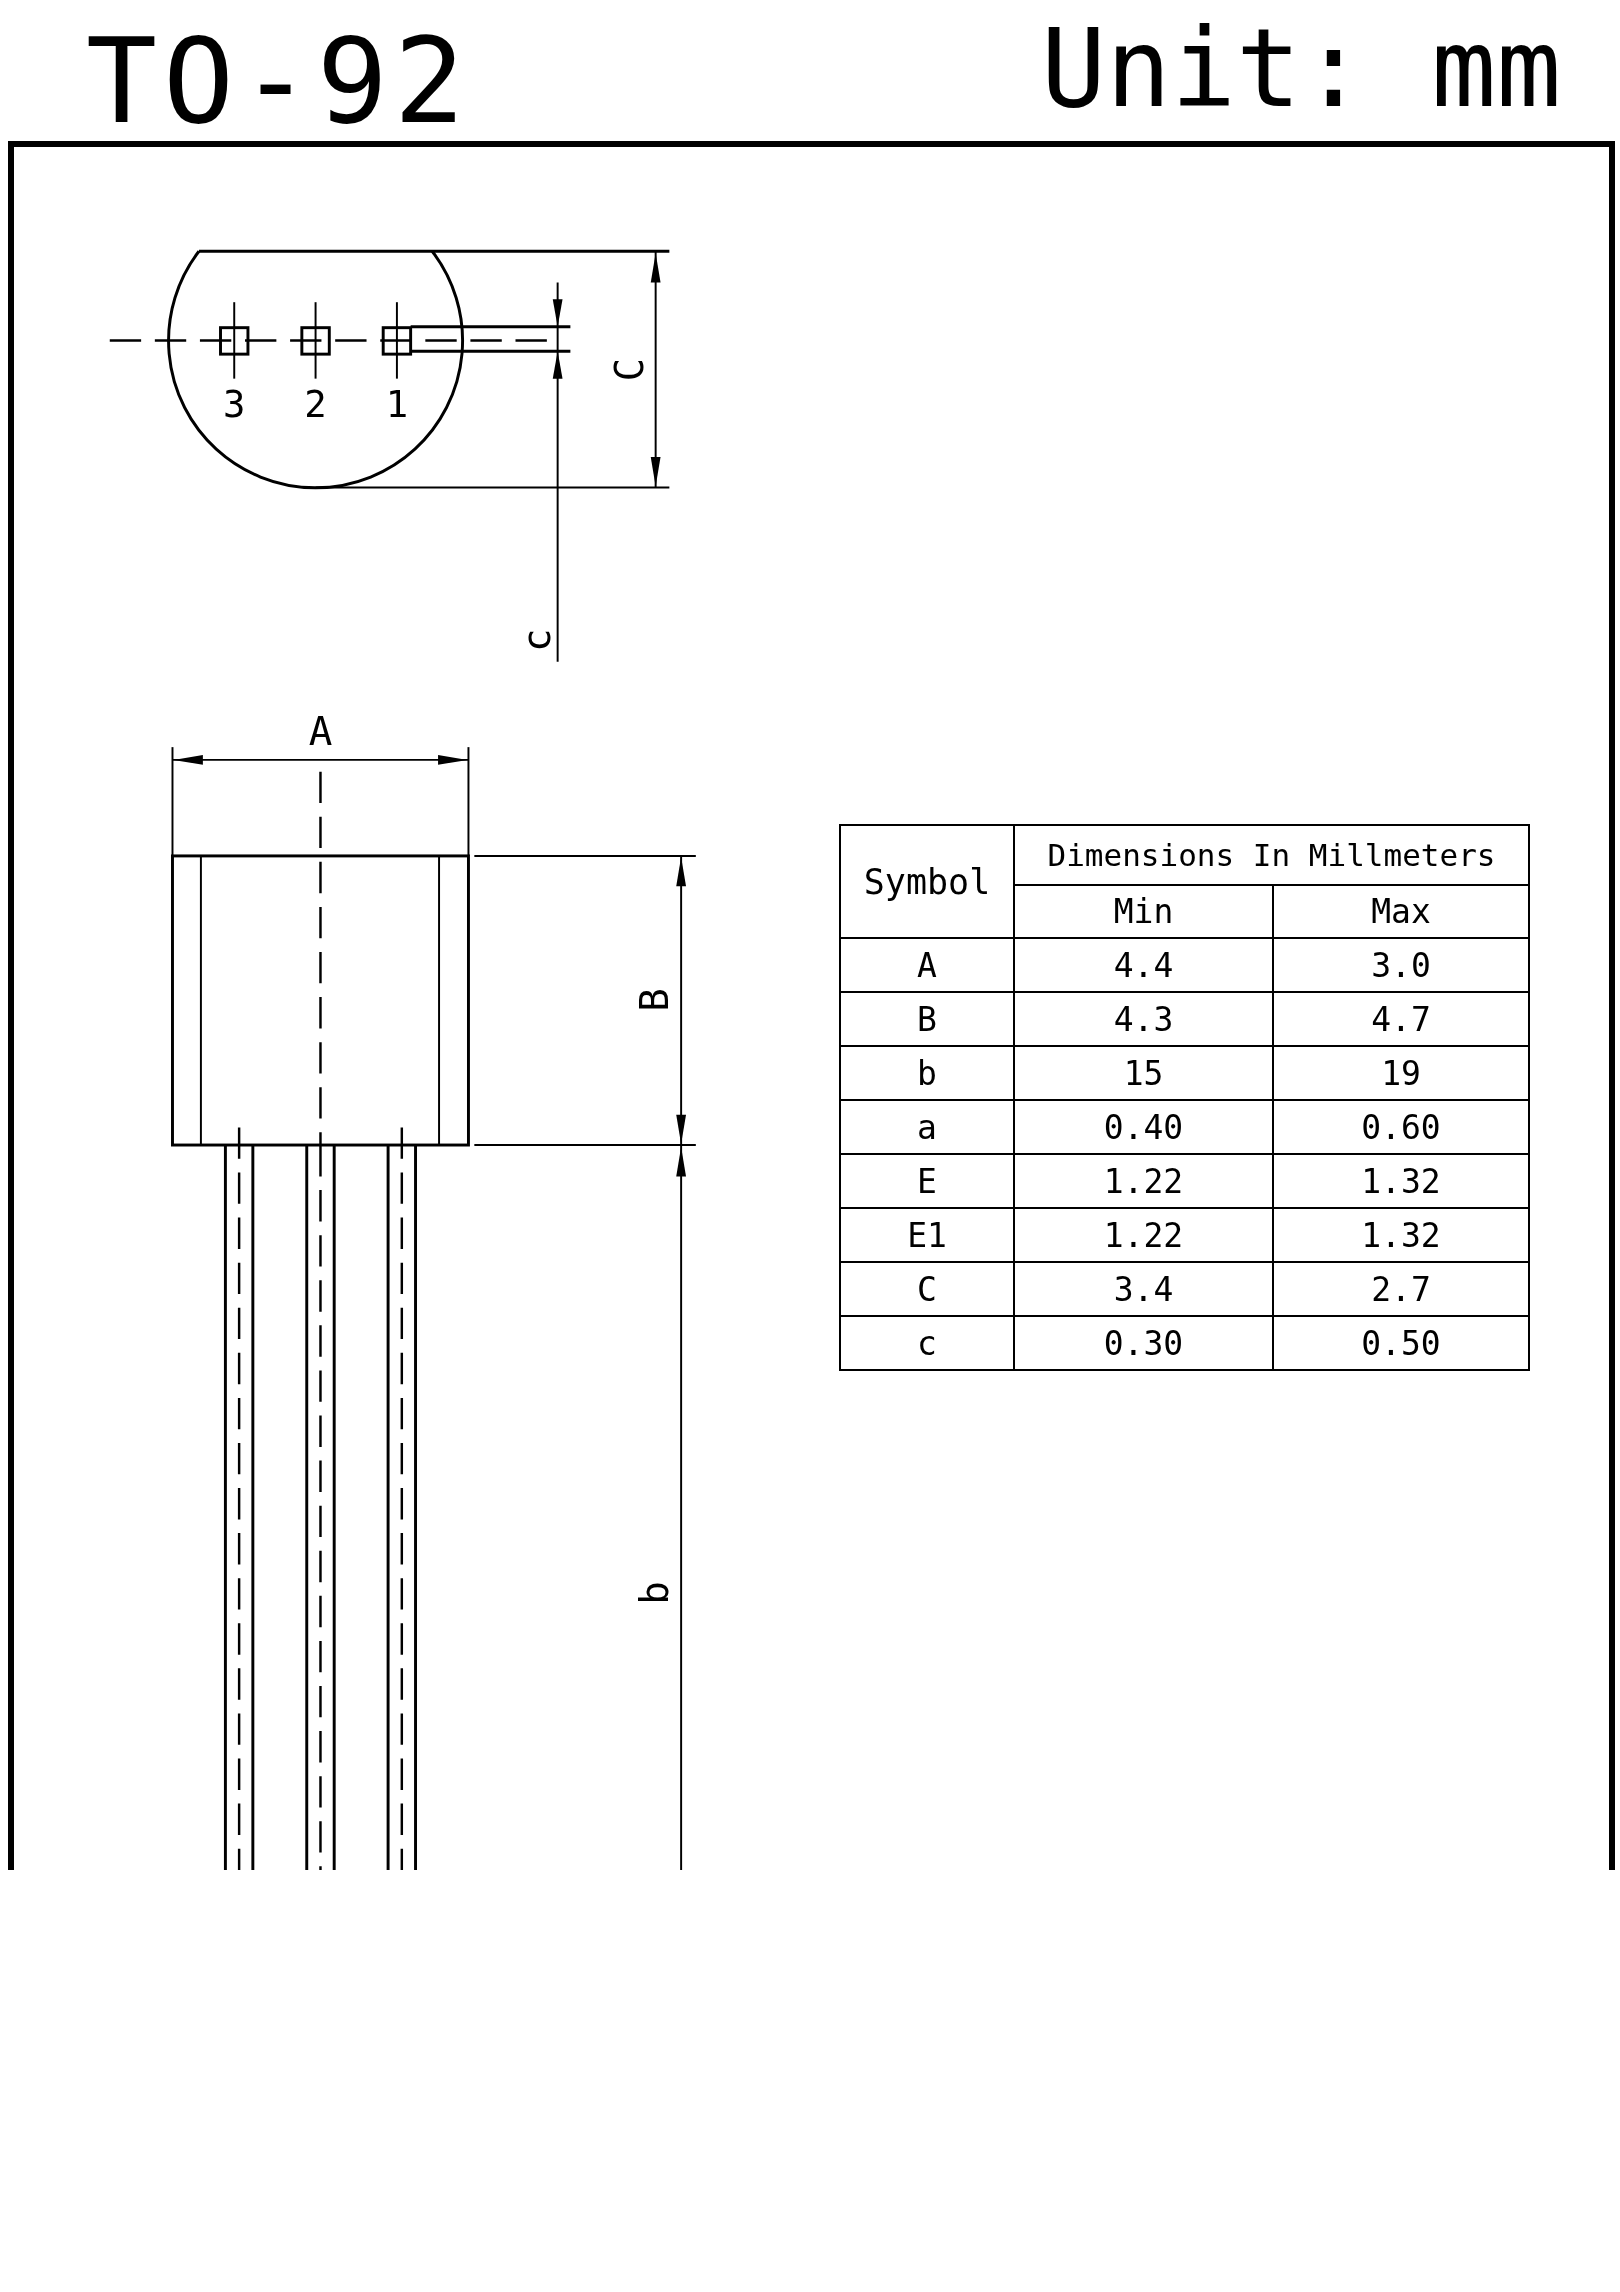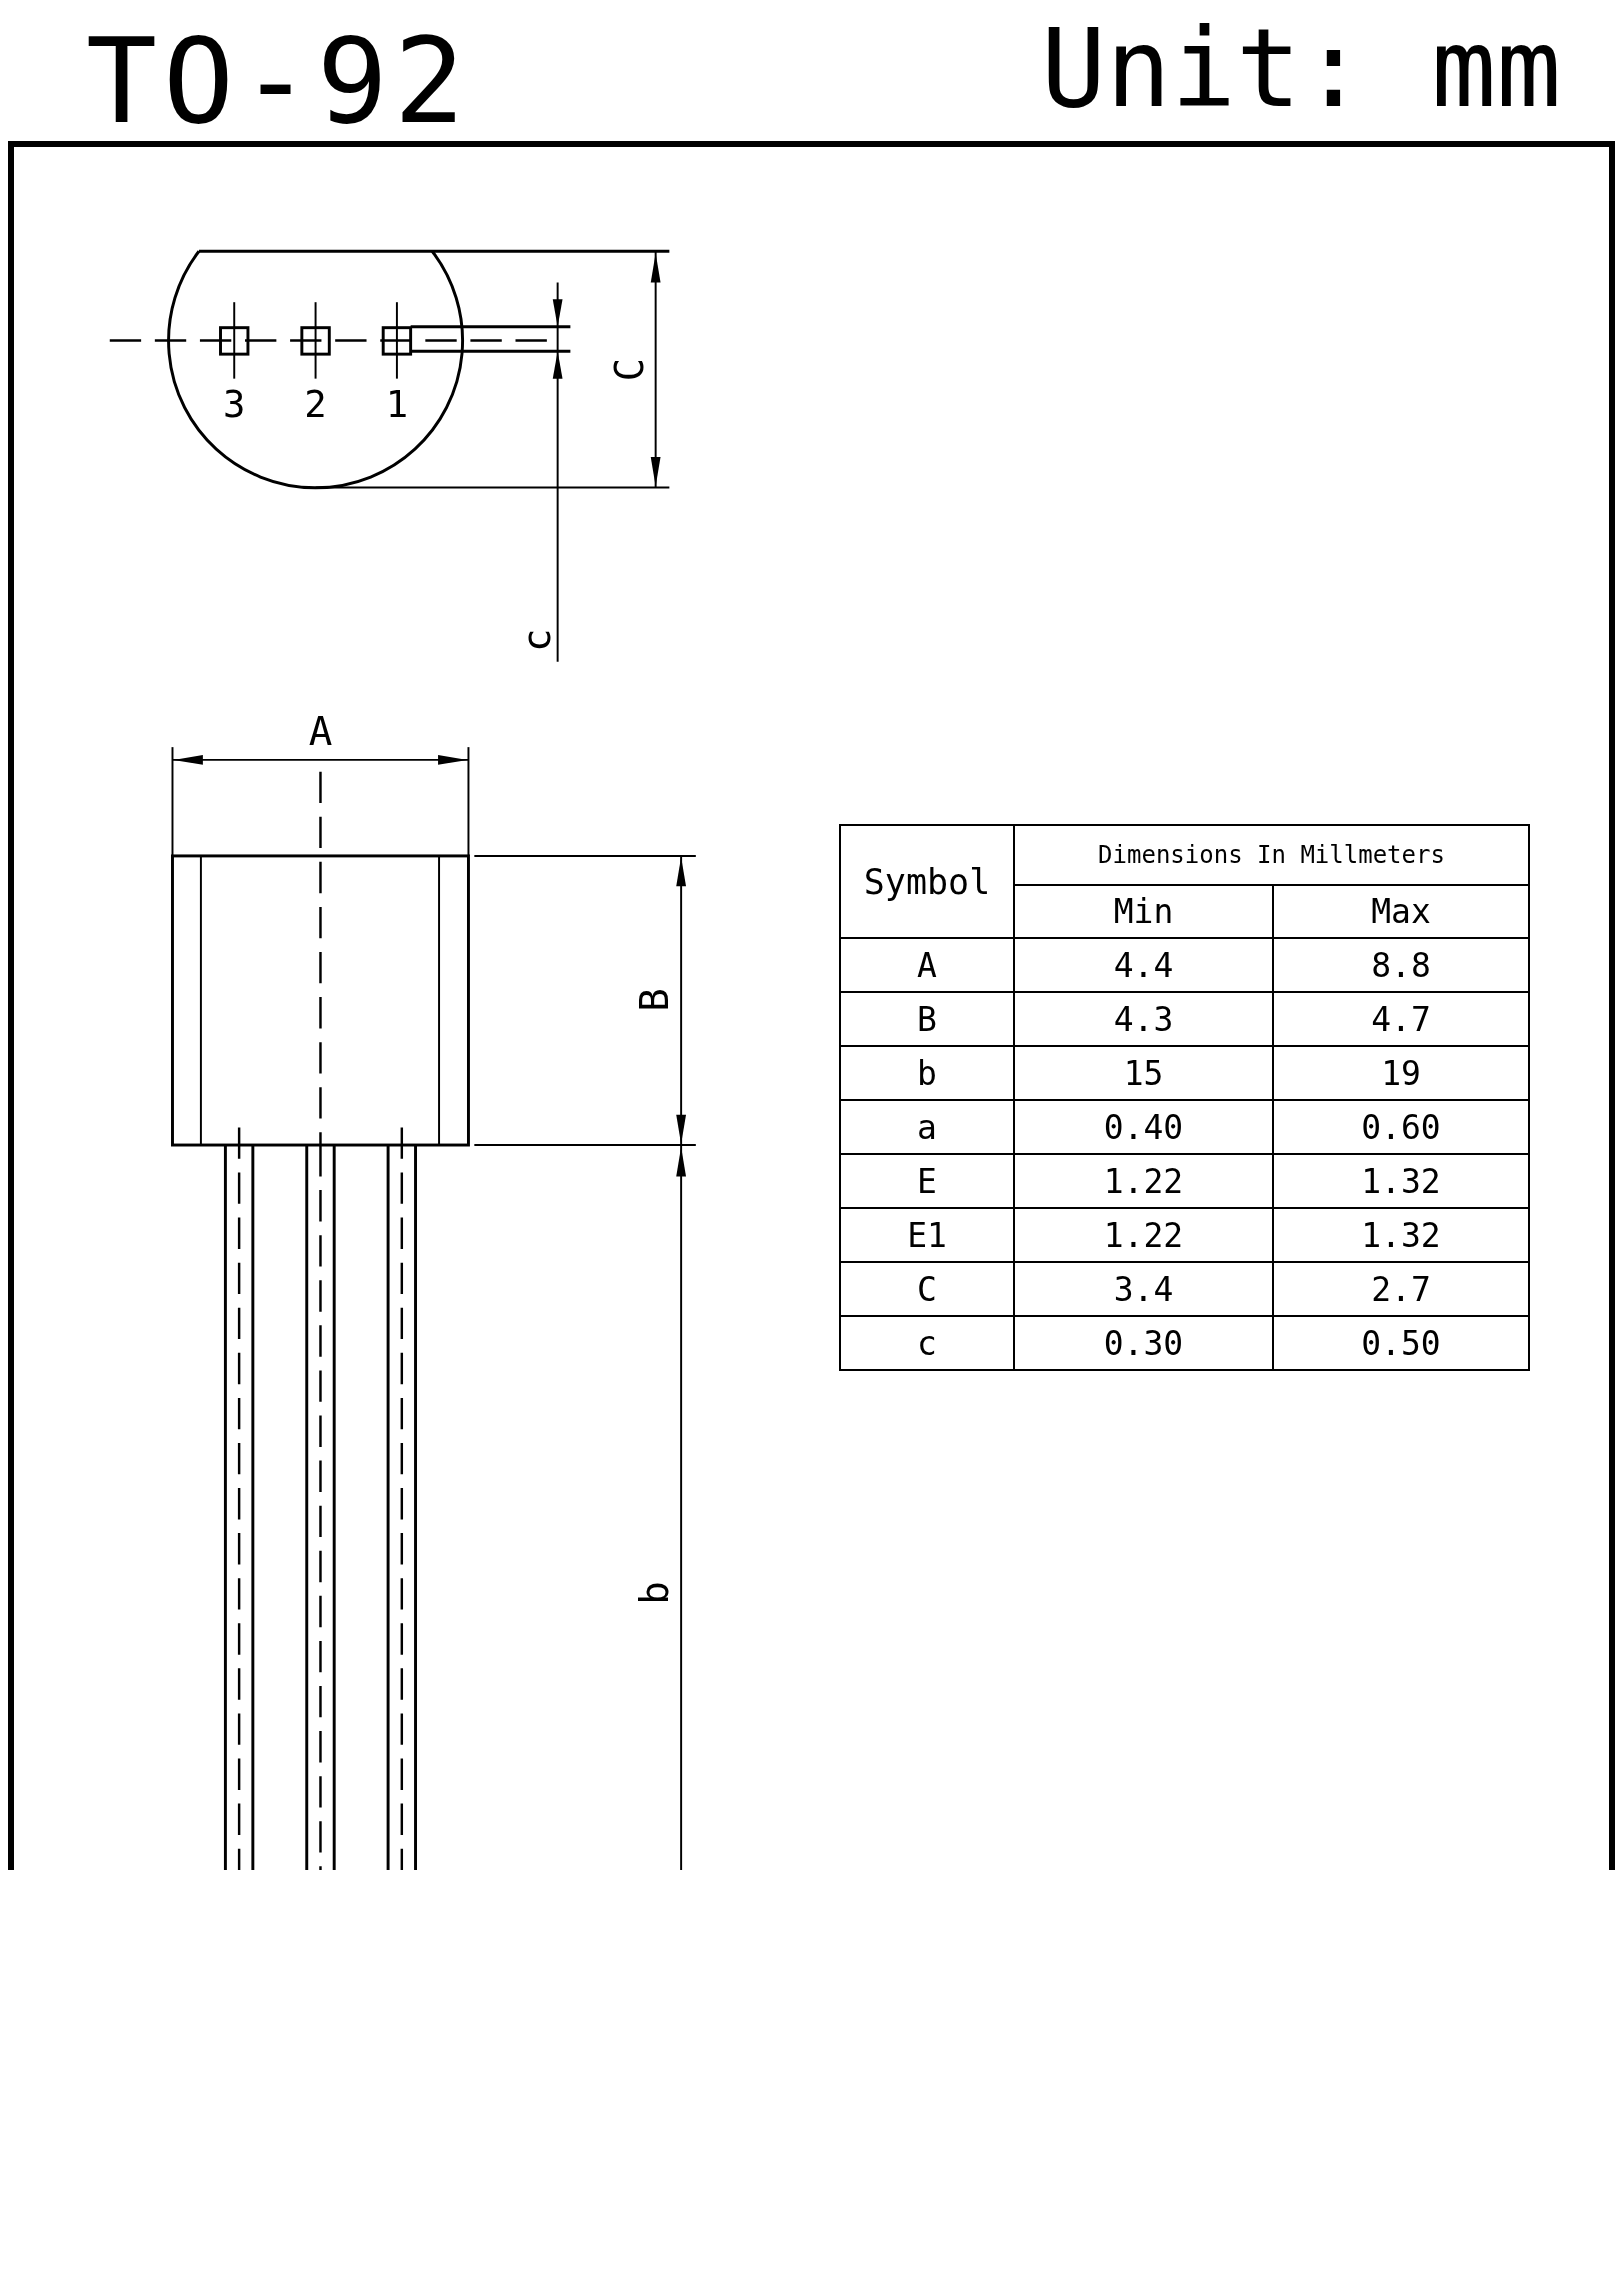--- a/index.html
+++ b/index.html
@@ -31,21 +31,21 @@
     position:absolute;left:823px;top:824px;border-collapse:collapse;table-layout:fixed;margin-left:16px;
   }
   .dim-table td{
     border:2.9px solid #000;text-align:center;vertical-align:middle;padding:0;
     font-family:"DejaVu Sans Mono", monospace;
   }
   .r-group{height:60px;}
   .r-minmax{height:53px;padding-left:13px;}
   .r-data{height:54px;}
   .sym-h{font-size:35px;}
-  .grp-h{font-size:24px;}
+  .grp-h{font-size:31px;}
   .mm-h{font-size:33px;}
   .r-data td{font-size:33px;}
 </style>
 </head>
 <body>
 
 <div class="page">
 
   <div class="cad-title">TO-92</div>
   <div class="cad-unit">Unit: mm</div>
@@ -177,21 +177,21 @@
         <td rowspan="2" class="sym-h">Symbol</td>
         <td colspan="2" class="grp-h">Dimensions In Millmeters</td>
       </tr>
       <tr class="r-minmax">
         <td class="mm-h">Min</td>
         <td class="mm-h">Max</td>
       </tr>
       <tr class="r-data">
         <td>A</td>
         <td>4.4</td>
-        <td>8.8</td>
+        <td>3.0</td>
       </tr>
       <tr class="r-data">
         <td>B</td>
         <td>4.3</td>
         <td>4.7</td>
       </tr>
       <tr class="r-data">
         <td>b</td>
         <td>15</td>
         <td>19</td>

